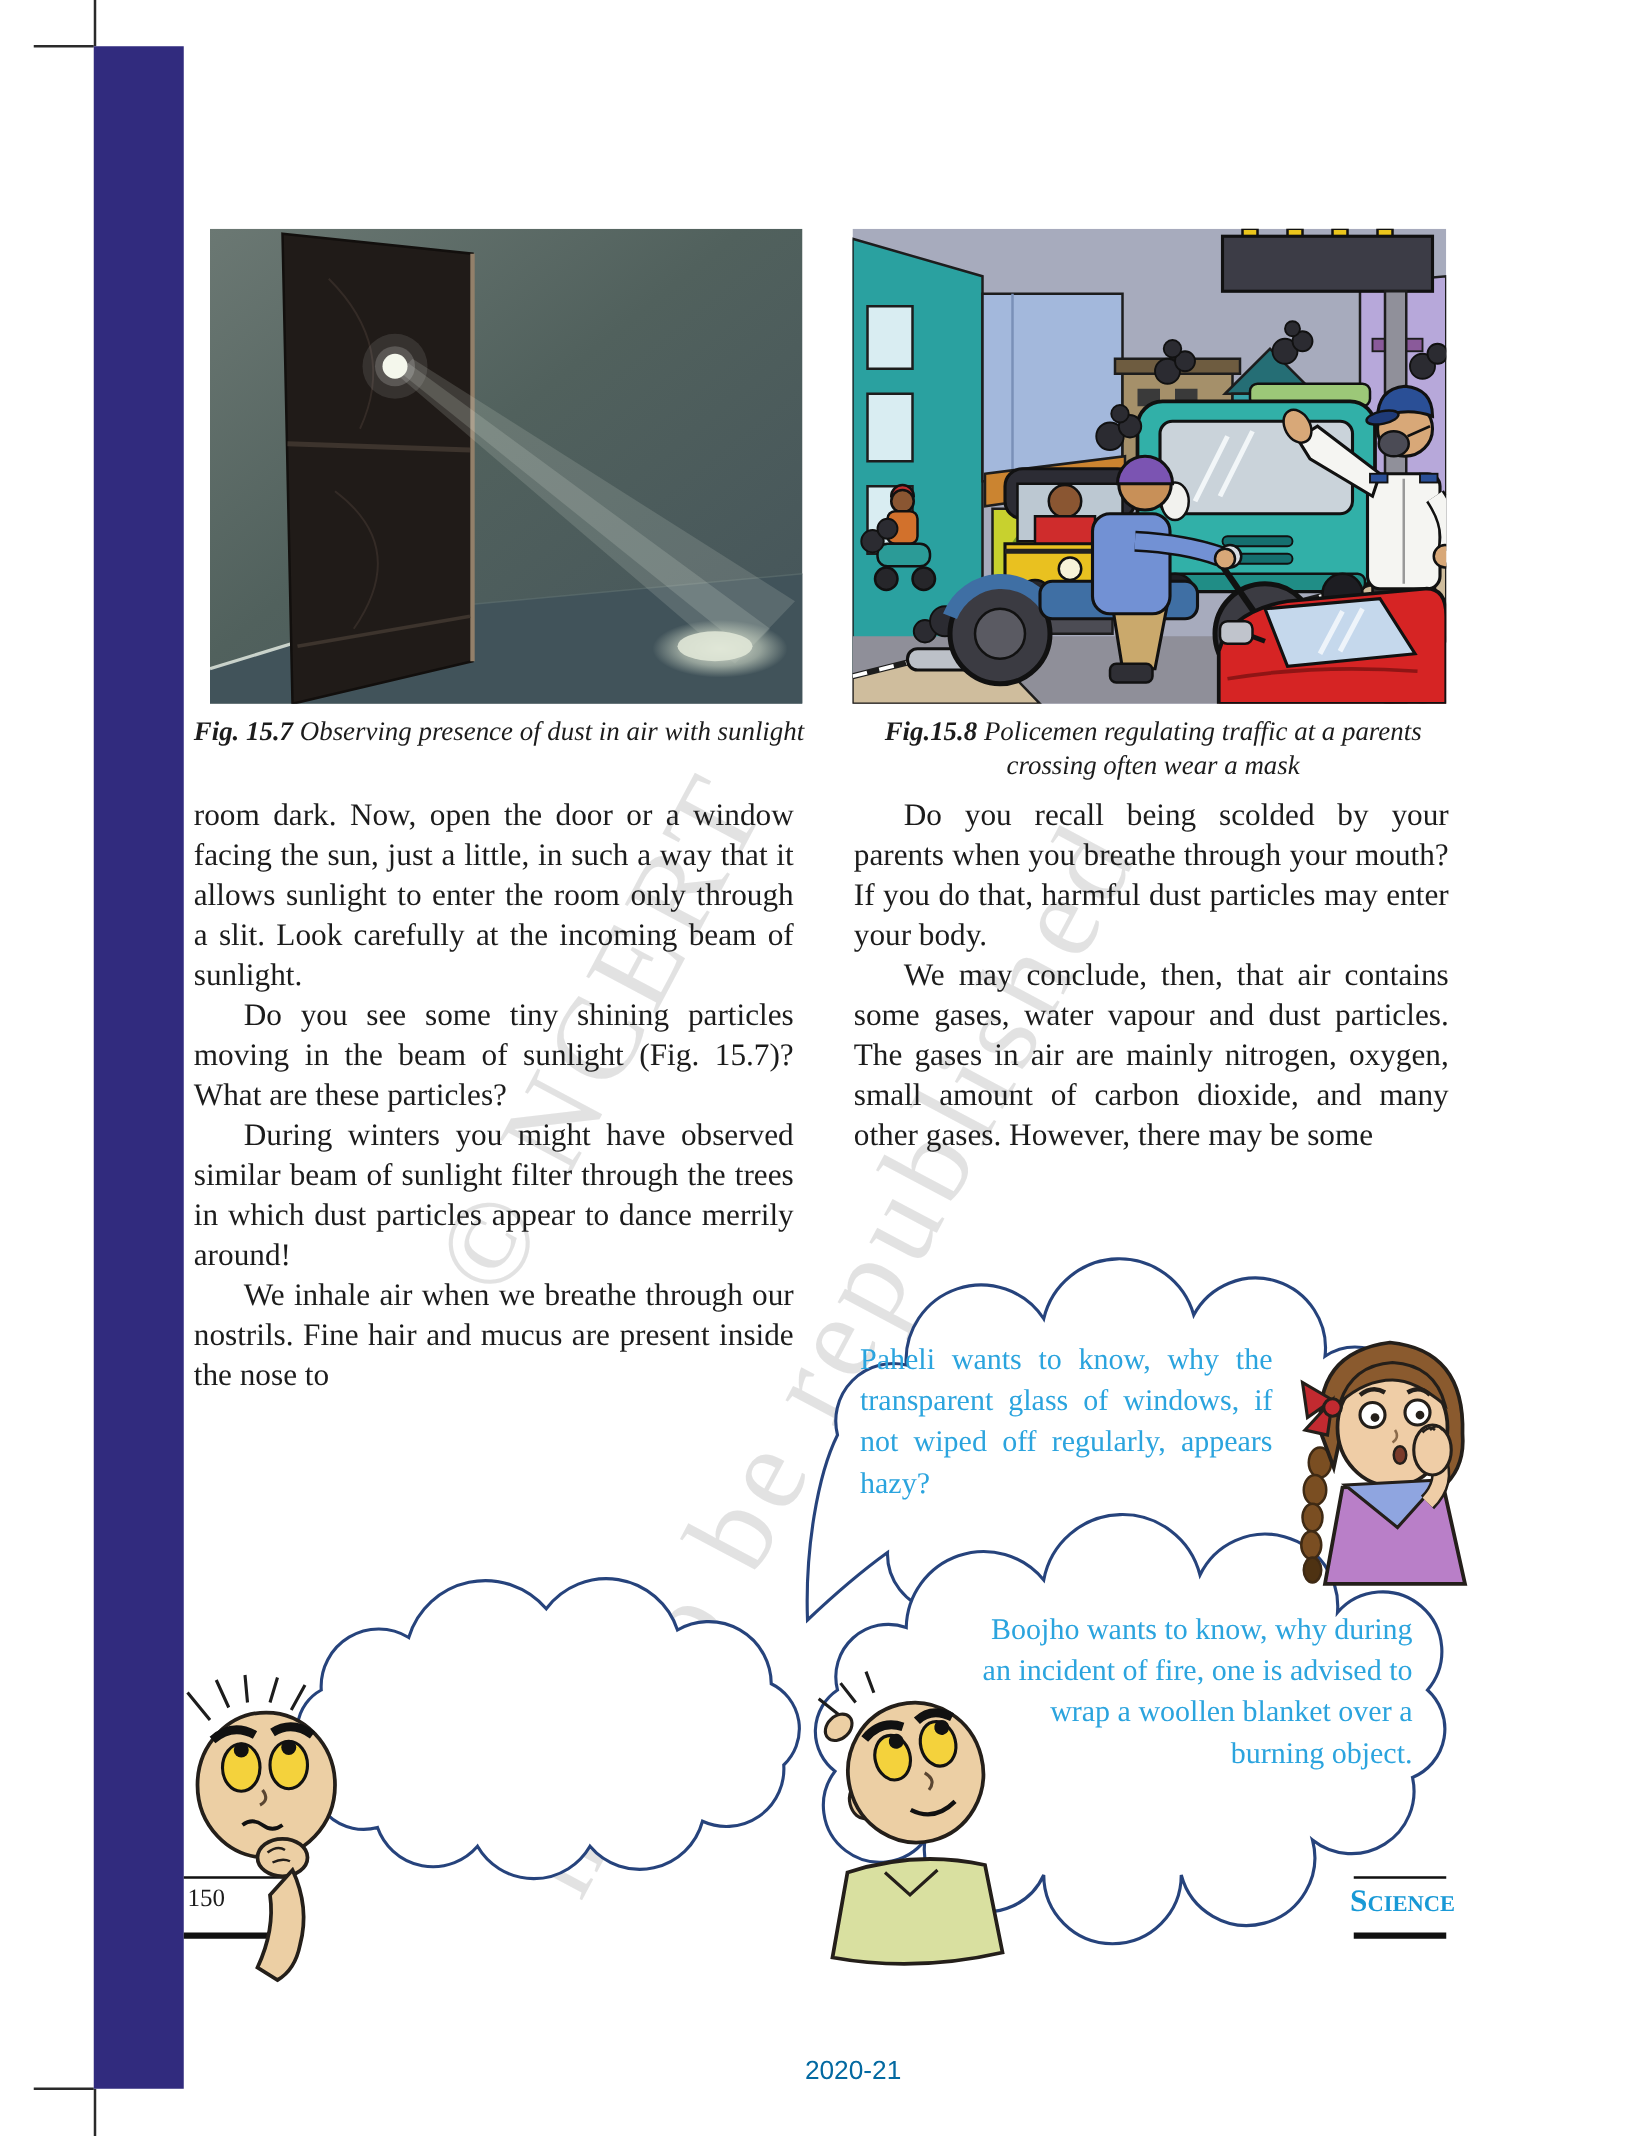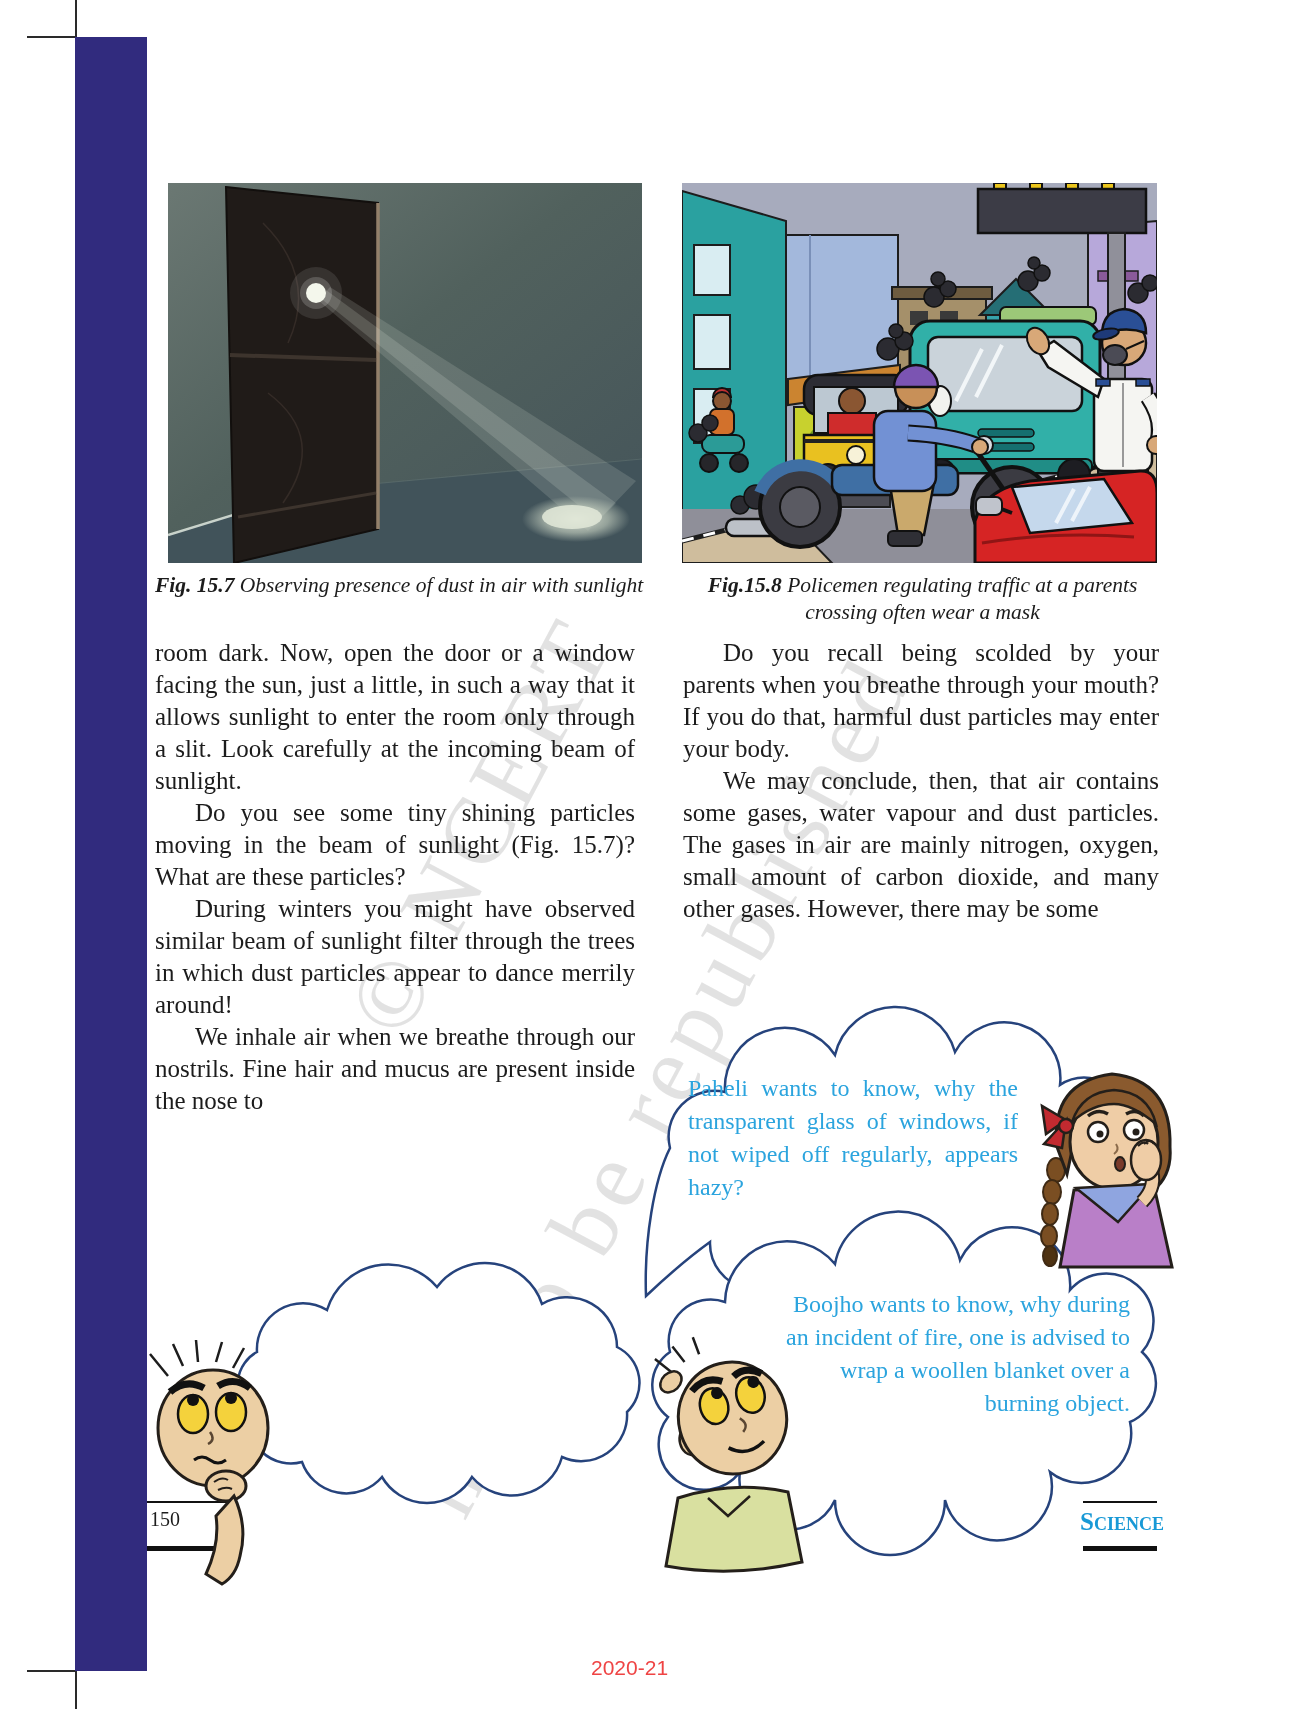--- a/index.html
+++ b/index.html
@@ -32,22 +32,22 @@
   
   .bubble{position:absolute;z-index:4;}
   .bubble svg{display:block;overflow:visible;}
   .bubble-text{position:absolute;color:#2ba4de;font-size:24px;line-height:33px;}
   .character{position:absolute;z-index:5;}
   
   .rule{position:absolute;background:#111;z-index:3;}
   .pagenum{position:absolute;left:150px;top:1508px;font-size:20px;font-weight:normal;z-index:3;}
   .science{position:absolute;left:1080px;top:1508px;width:80px;text-align:center;font-size:25px;
            font-weight:bold;font-variant:small-caps;color:#1899d6;z-index:3;}
-  .yearline{position:absolute;left:591px;top:1645px;width:130px;text-align:left;z-index:3;
-            font-family:"Liberation Sans",sans-serif;font-size:21px;color:#ef4444;margin-top:11px;}
+  .yearline{position:absolute;left:591px;top:1645px;width:130px;text-align:right;z-index:3;
+            font-family:"Liberation Sans",sans-serif;font-size:21px;color:#0369a1;}
 </style>
 </head>
 <body>
 
 <div class="cropline" style="left:75px;top:0;width:2px;height:37px;"></div>
 <div class="cropline" style="left:27px;top:36px;width:48px;height:2px;"></div>
 <div class="cropline" style="left:27px;top:1670px;width:48px;height:2px;"></div>
 <div class="cropline" style="left:75px;top:1671px;width:2px;height:38px;"></div>
 
 <div class="band"></div>

